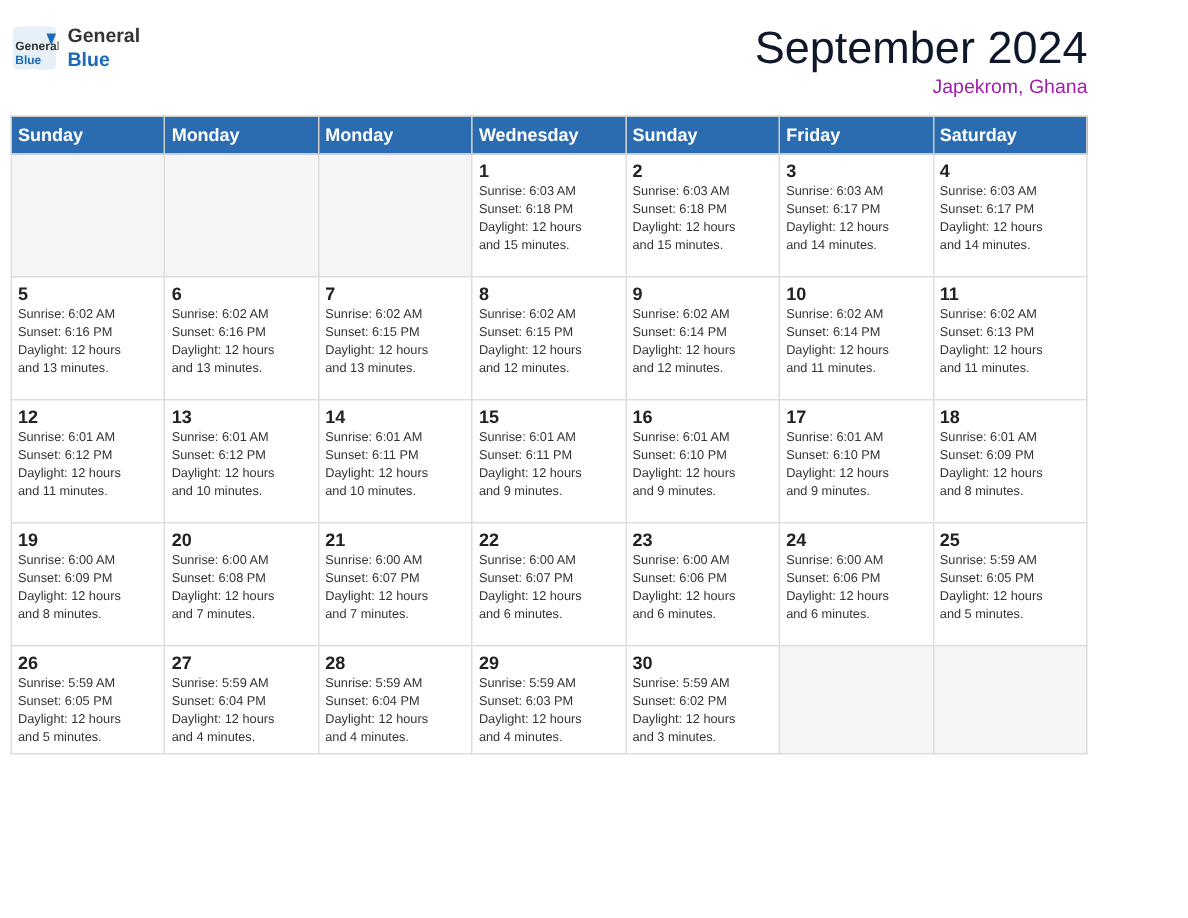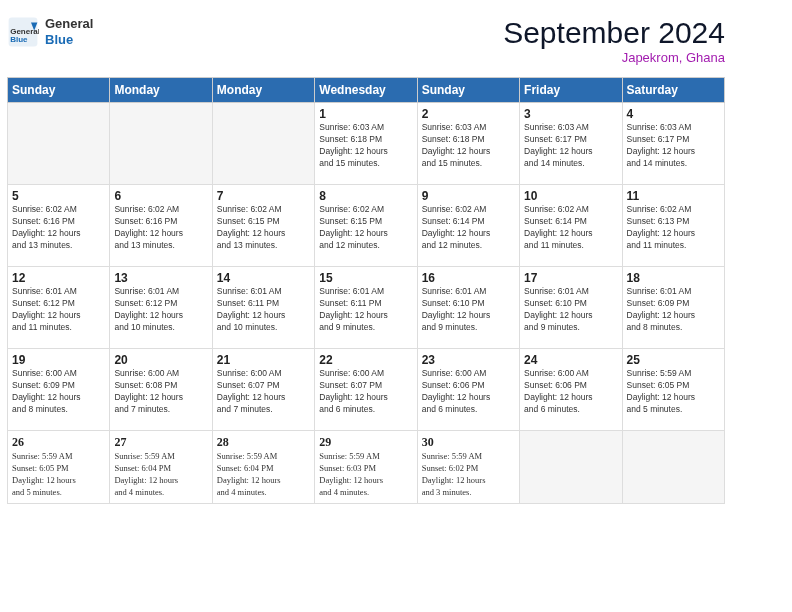--- a/index.html
+++ b/index.html
@@ -81,21 +81,20 @@
       font-weight: bold;
       color: #222;
       display: block;
       margin-bottom: 1px;
     }
     .day-info {
       line-height: 1.4;
     }
     tr:last-child td {
       height: 70px;
-      font-family: Liberation Serif, serif;
     }
   </style>
 </head>
 <body>
 
 <div class="container">
   <div class="header-area">
     <div class="logo">
       <svg class="logo-icon" viewBox="0 0 40 40">
         <rect x="2" y="2" width="36" height="36" rx="4" fill="#1a6bb5" opacity="0.1"></rect>

